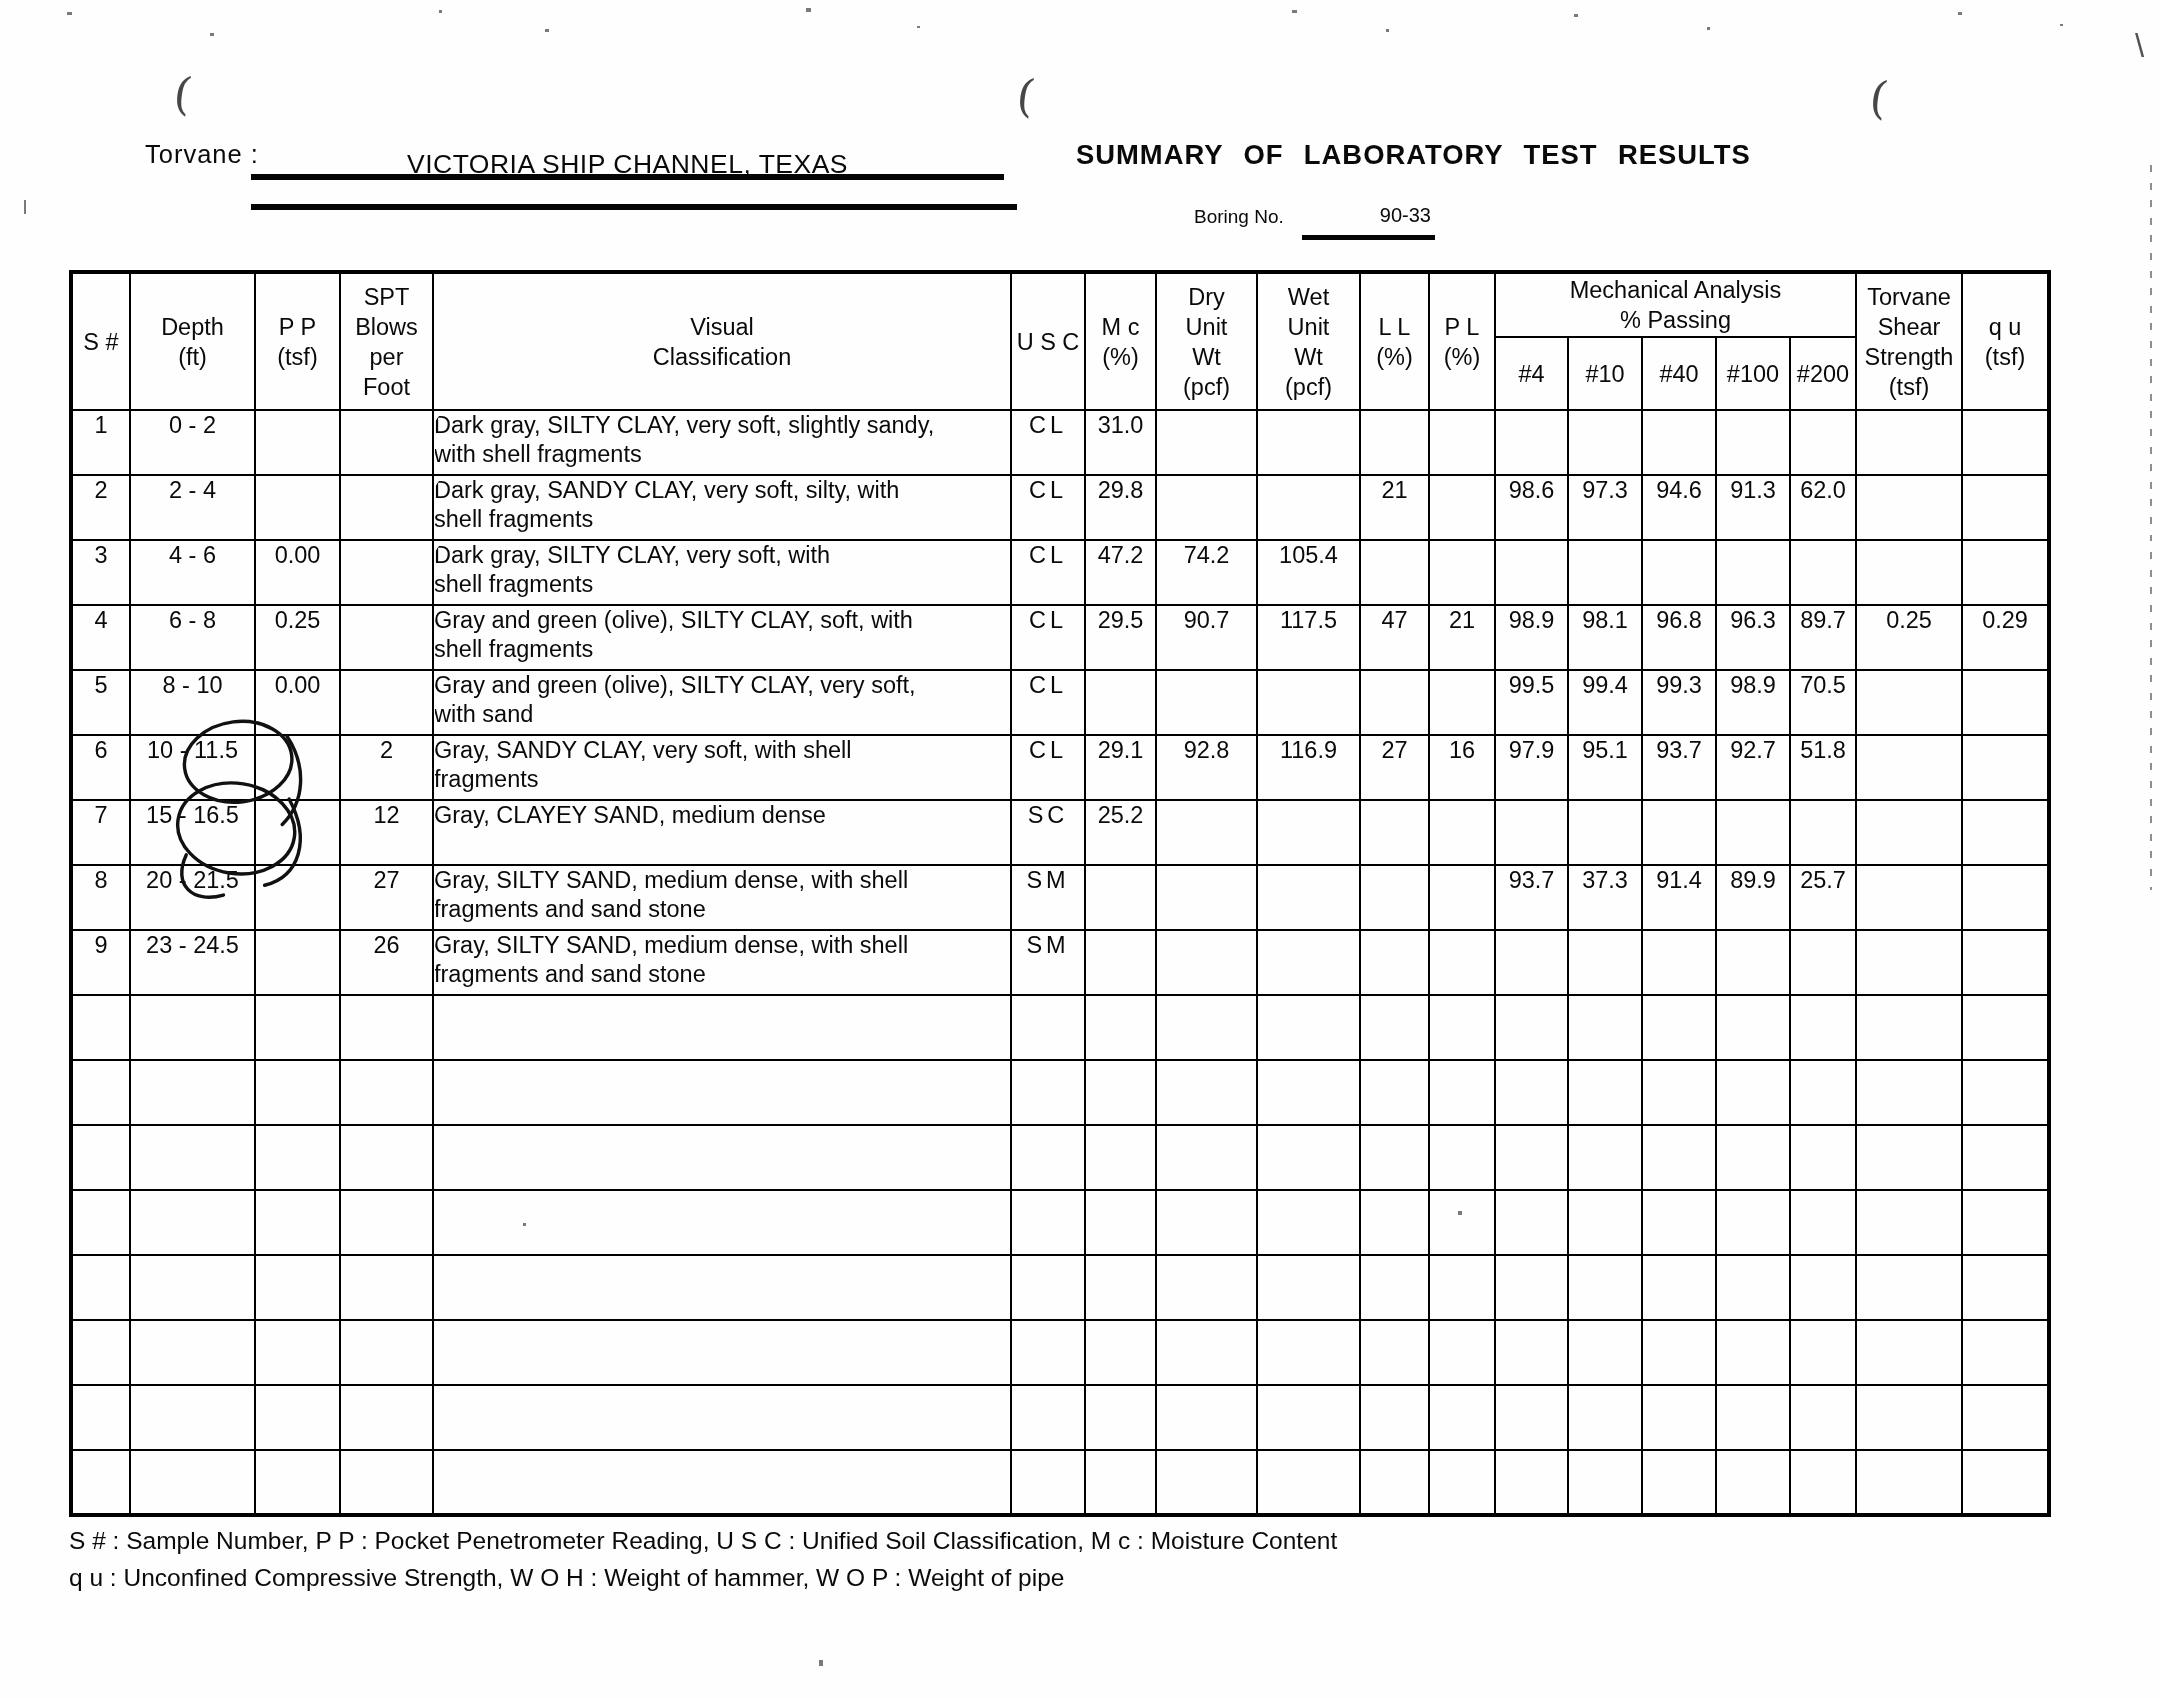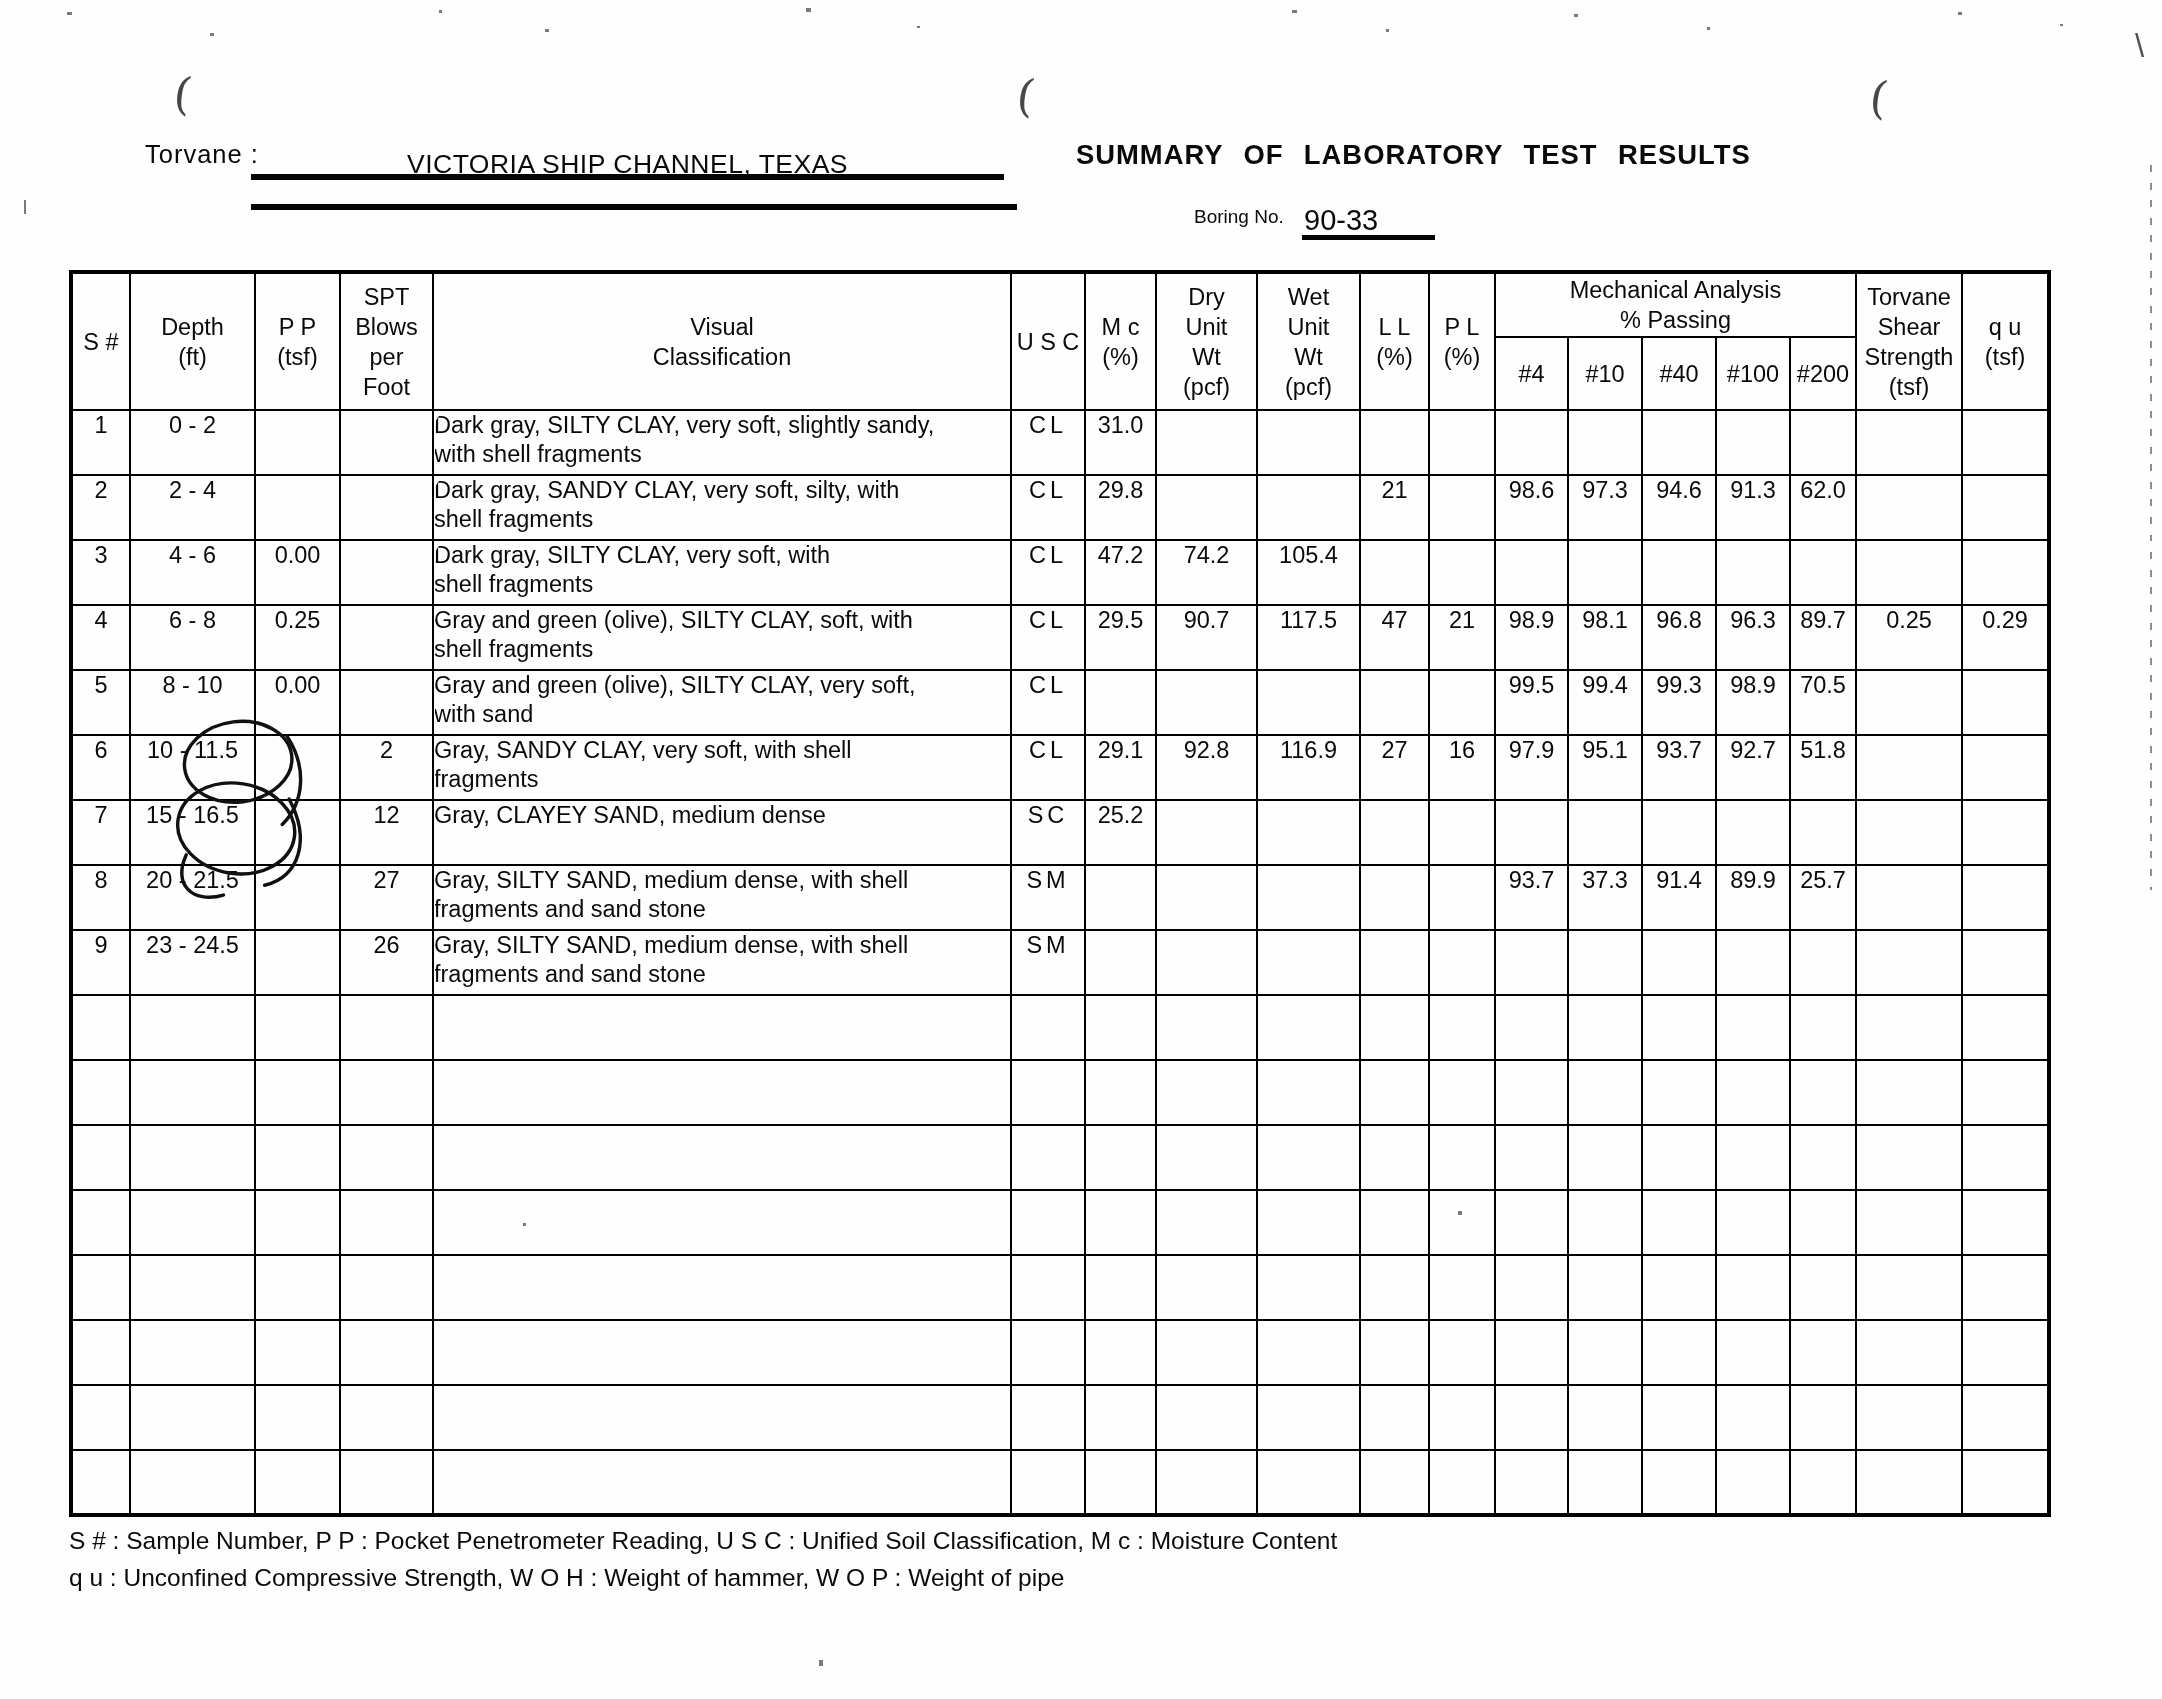--- a/index.html
+++ b/index.html
@@ -10,21 +10,21 @@
   }
   .abs{position:absolute;}
   
   .project-label{left:145px;top:140px;font-size:25.5px;letter-spacing:1px;}
   .project-value{left:250px;top:137px;width:755px;text-align:center;font-size:26.5px;letter-spacing:0.5px;white-space:nowrap;margin-top:12px;}
   .rule{background:#050505;height:5.9px;}
   .rule1{left:251px;top:174px;width:753px;}
   .rule2{left:251px;top:204px;width:766px;}
   .doc-title{left:1076px;top:139px;font-size:27.4px;font-weight:bold;letter-spacing:1px;word-spacing:11.8px;white-space:nowrap;}
   .boring-label{left:1194px;top:206px;font-size:19px;}
-  .boring-value{left:1304px;top:204px;width:127px;text-align:left;font-size:29px;}
+  .boring-value{left:1304px;top:204px;width:127px;text-align:right;font-size:20px;}
   .rule3{left:1302px;top:235px;width:133px;height:4.9px;}
   
   table.lab{
     position:absolute;left:69px;top:270px;
     border-collapse:collapse;table-layout:fixed;width:1977px;
     border:4.9px solid #000;
   }
   table.lab th, table.lab td{
     border:2.9px solid #000;
     font-size:23.5px;font-weight:normal;

